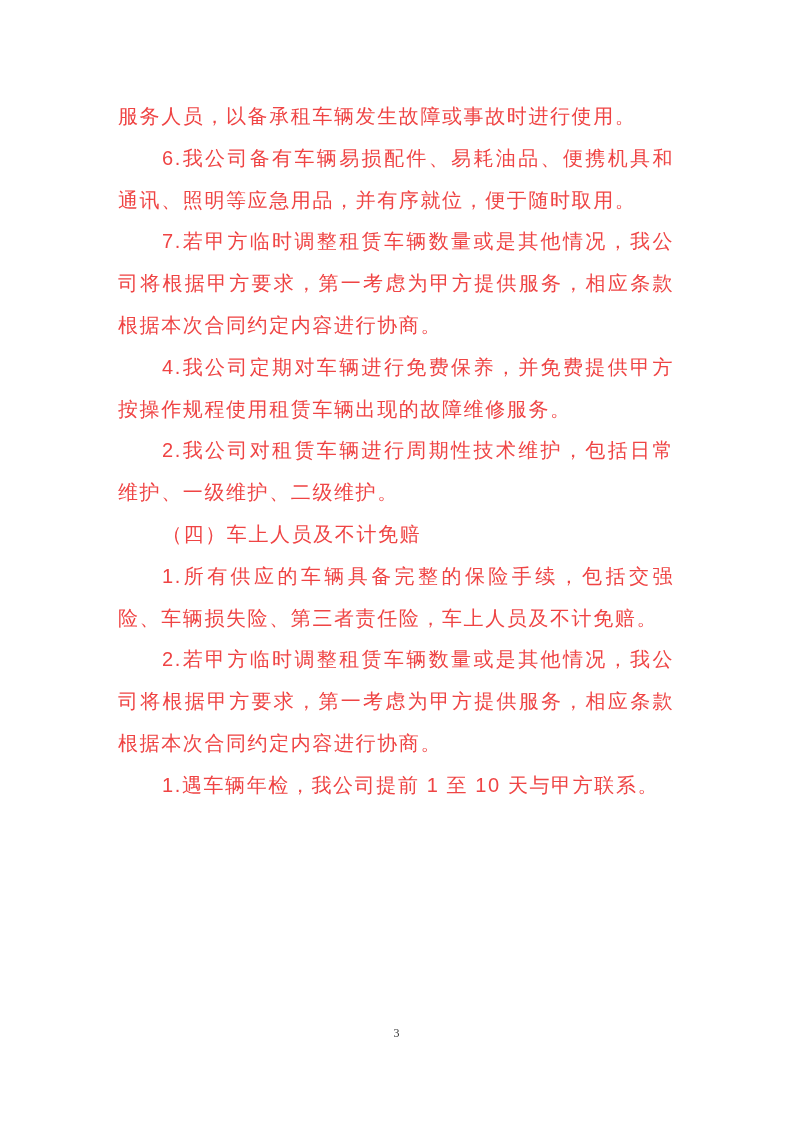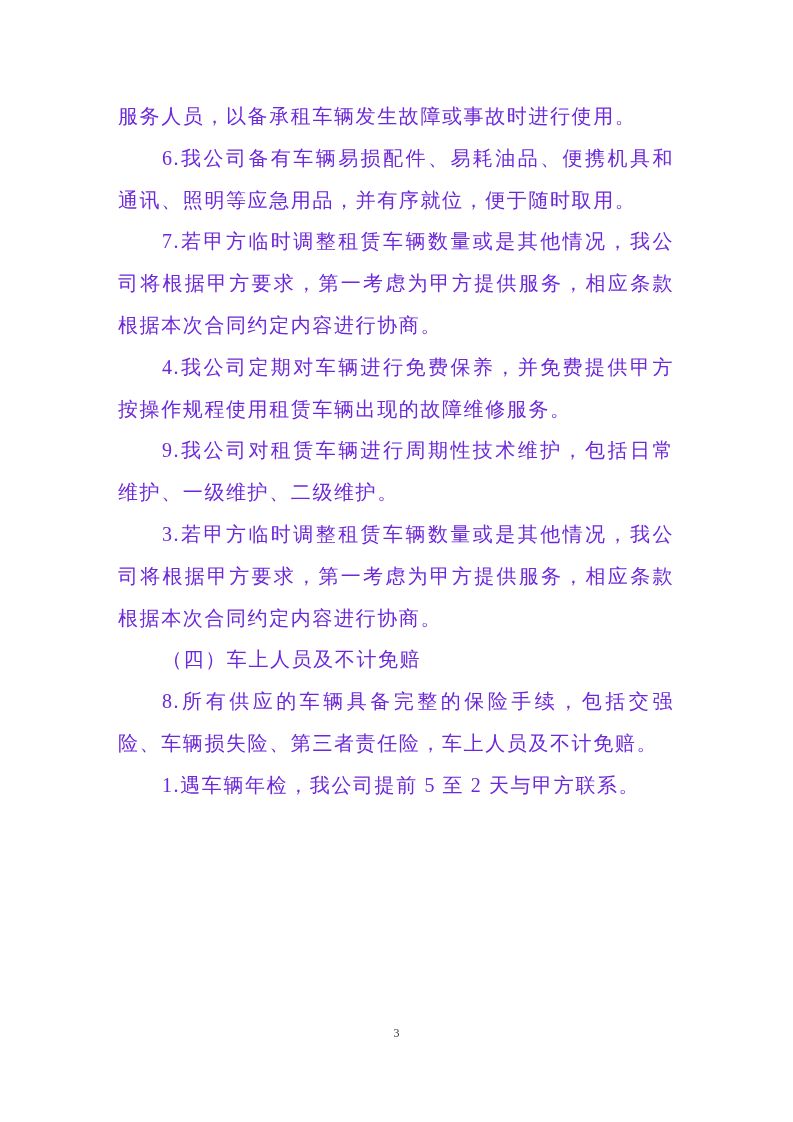--- a/index.html
+++ b/index.html
@@ -1,39 +1,39 @@
 <!DOCTYPE html>
 <html><head>
   <meta charset="utf-8">
   <style>
     html, body { margin: 0; padding: 0; background: #ffffff; }
     body { width: 793px; height: 1122px; position: relative; overflow: hidden; }
     .page {
       position: absolute; left: 118px; top: 96px; width: 556px;
-      font-family: Liberation Serif, serif;
-      color: #6d28d9; font-size: 20px; line-height: 41.8px;
+      font-family: Liberation Sans, sans-serif;
+      color: #ef4444; font-size: 20px; line-height: 41.8px;
       letter-spacing: 1.6px;
     }
     .para { margin: 0; text-align: justify; text-align-last: left; }
     .indent { text-indent: 44px; }
     .heading { text-indent: 44px; }
     .page-number {
       position: absolute; left: 0; width: 793px; top: 1026px;
       text-align: center; font-family: "Liberation Serif", serif;
       font-size: 12px; color: #333;
     }
   </style>
 </head>
 <body>
 
 <div class="page">
   <p class="para">服务人员，以备承租车辆发生故障或事故时进行使用。</p>
   <p class="para indent">6.我公司备有车辆易损配件、易耗油品、便携机具和通讯、照明等应急用品，并有序就位，便于随时取用。</p>
   <p class="para indent">7.若甲方临时调整租赁车辆数量或是其他情况，我公司将根据甲方要求，第一考虑为甲方提供服务，相应条款根据本次合同约定内容进行协商。</p>
   <p class="para indent">4.我公司定期对车辆进行免费保养，并免费提供甲方按操作规程使用租赁车辆出现的故障维修服务。</p>
-  <p class="para indent">9.我公司对租赁车辆进行周期性技术维护，包括日常维护、一级维护、二级维护。</p>
-  <p class="para indent">3.若甲方临时调整租赁车辆数量或是其他情况，我公司将根据甲方要求，第一考虑为甲方提供服务，相应条款根据本次合同约定内容进行协商。</p>
+  <p class="para indent">2.我公司对租赁车辆进行周期性技术维护，包括日常维护、一级维护、二级维护。</p>
   <p class="para heading">（四）车上人员及不计免赔</p>
-  <p class="para indent">8.所有供应的车辆具备完整的保险手续，包括交强险、车辆损失险、第三者责任险，车上人员及不计免赔。</p>
-  <p class="para indent">1.遇车辆年检，我公司提前 5 至 2 天与甲方联系。</p>
+  <p class="para indent">1.所有供应的车辆具备完整的保险手续，包括交强险、车辆损失险、第三者责任险，车上人员及不计免赔。</p>
+  <p class="para indent">2.若甲方临时调整租赁车辆数量或是其他情况，我公司将根据甲方要求，第一考虑为甲方提供服务，相应条款根据本次合同约定内容进行协商。</p>
+  <p class="para indent">1.遇车辆年检，我公司提前 1 至 10 天与甲方联系。</p>
 </div>
 
 <div class="page-number">3</div>
 
 </body></html>

